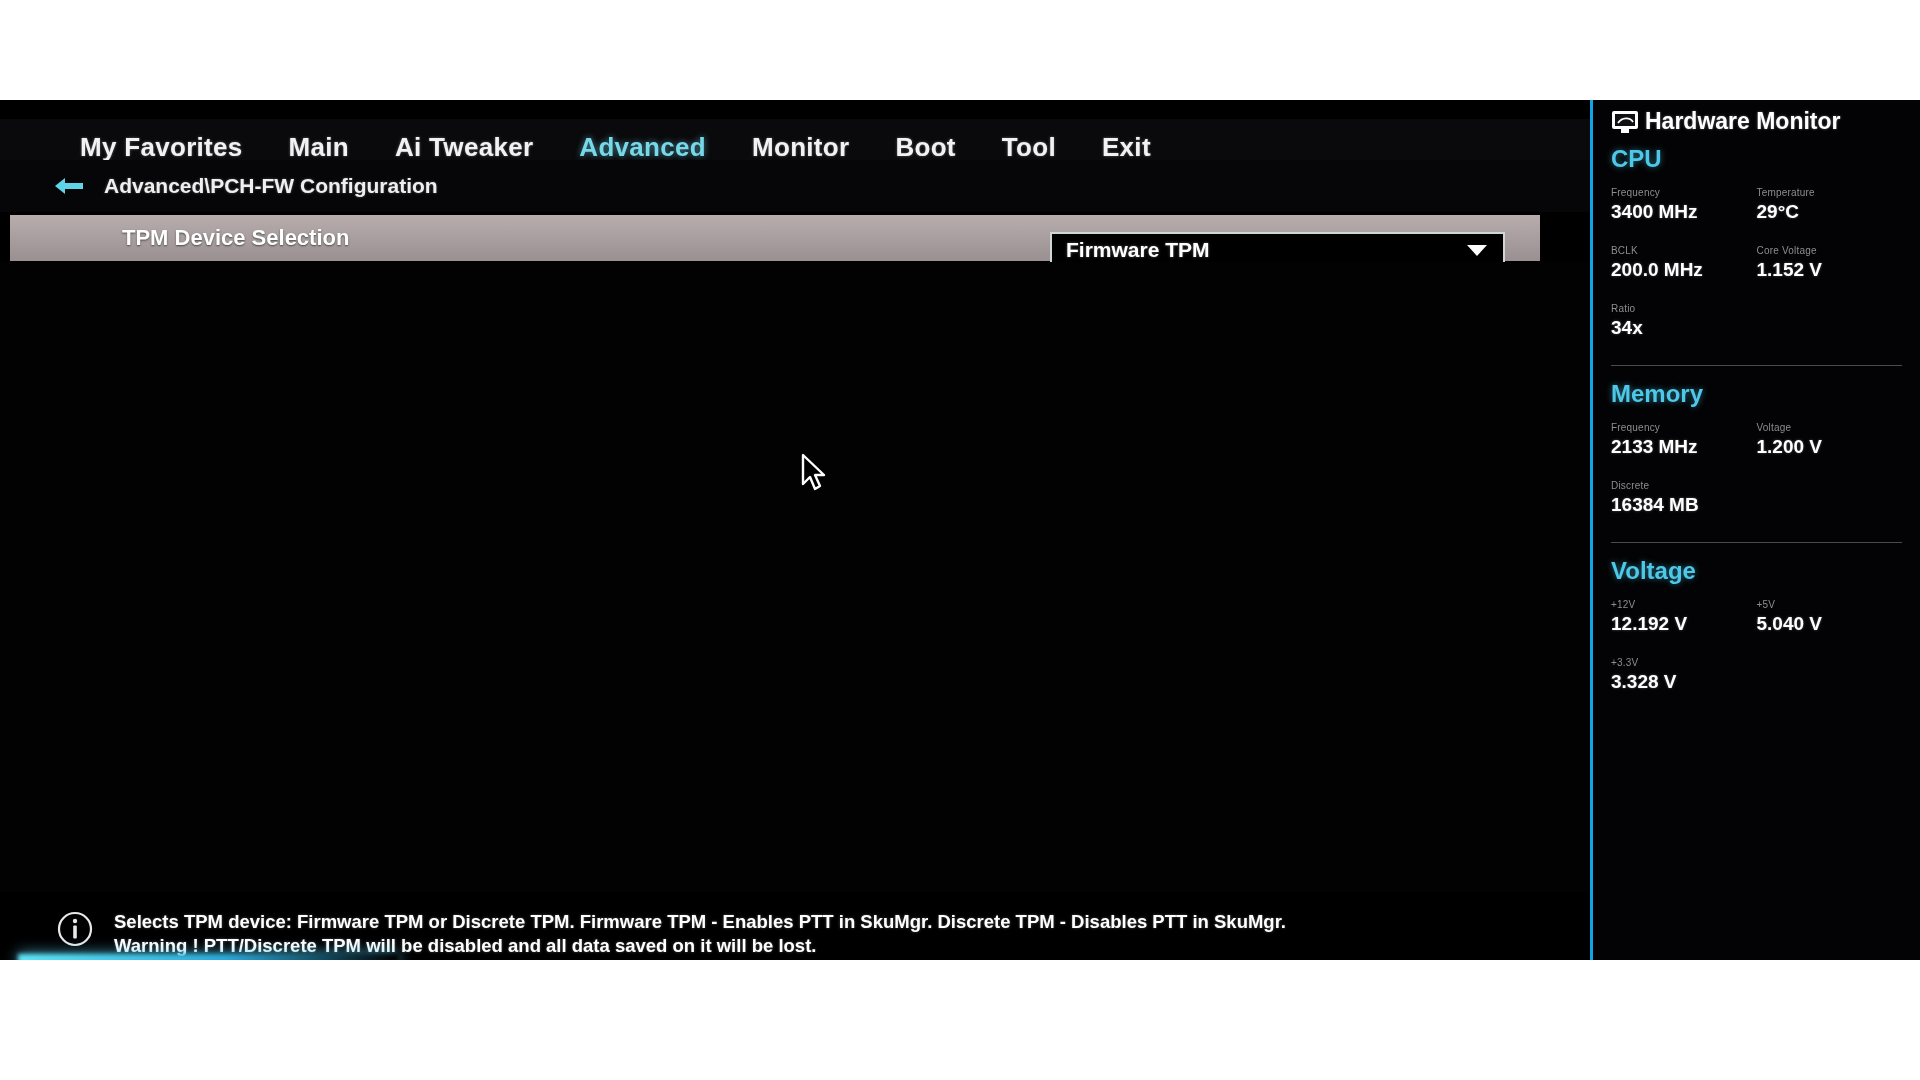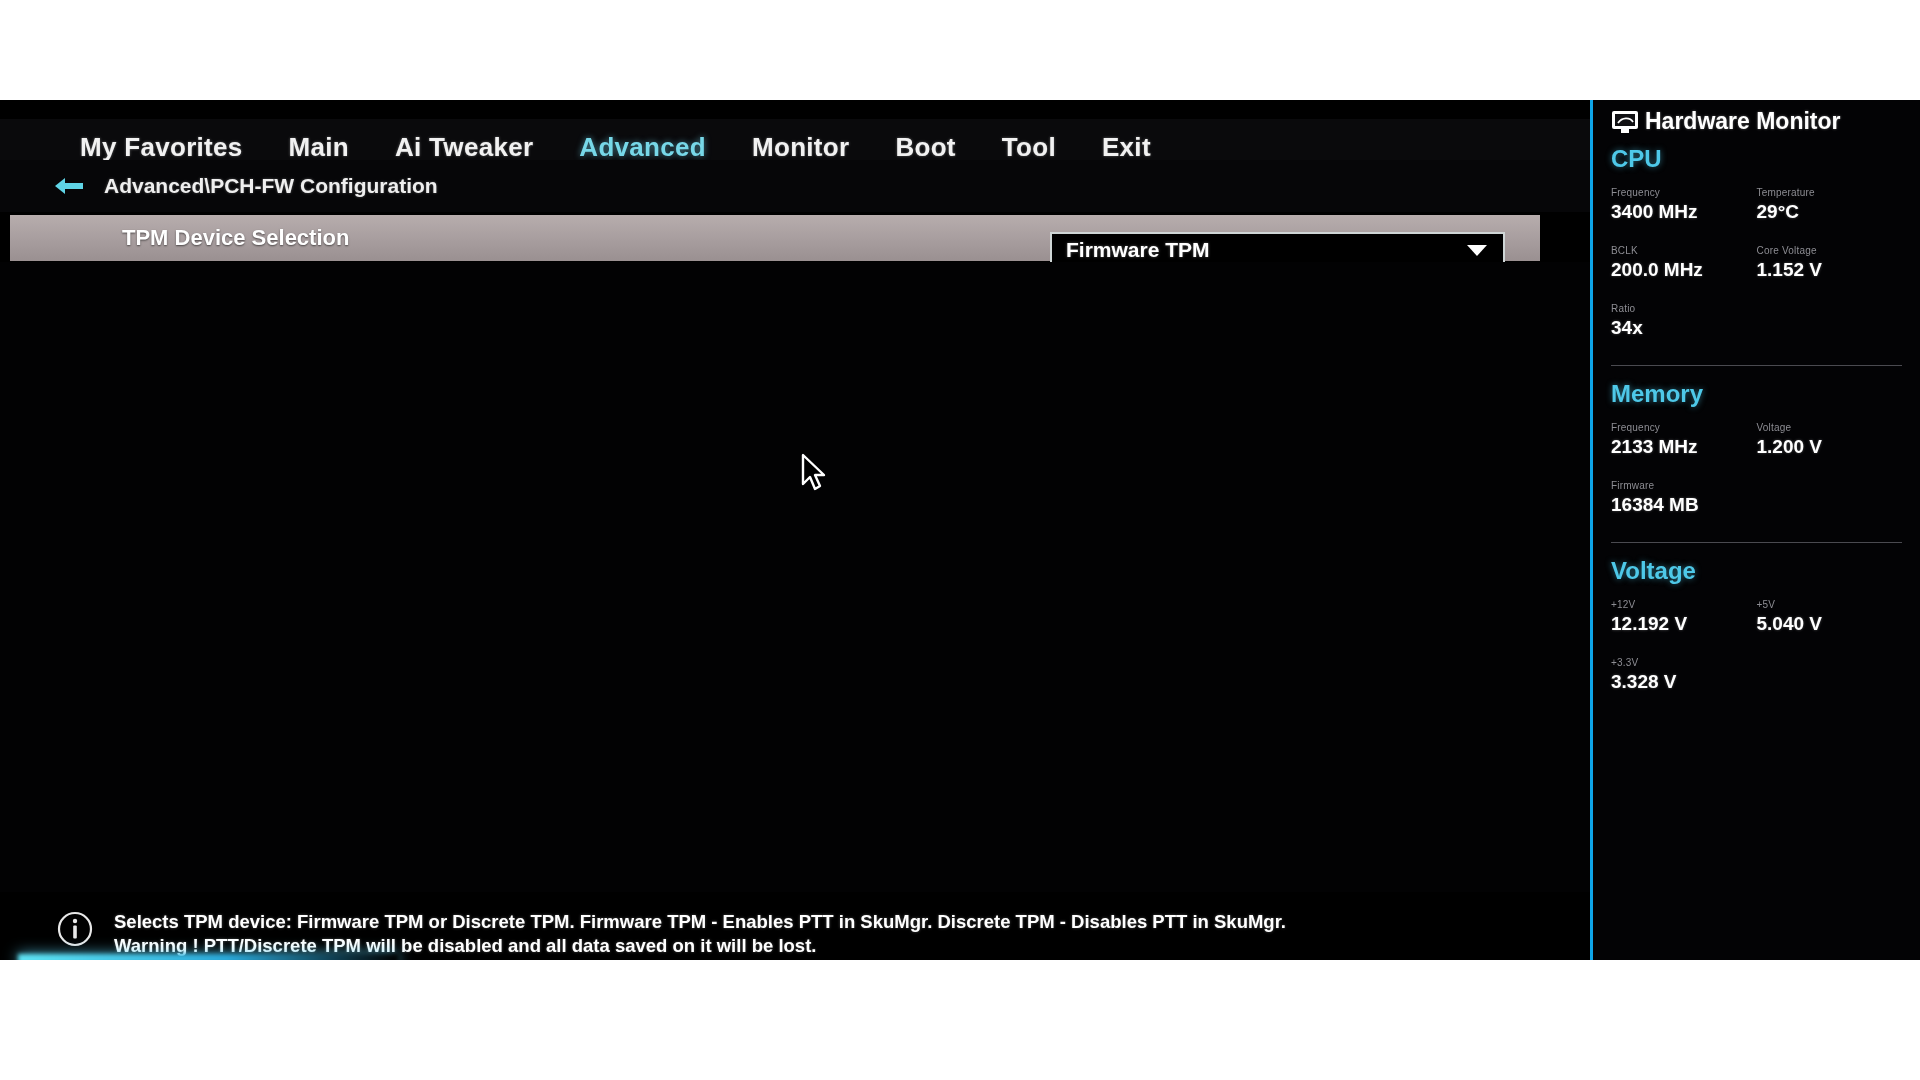--- a/index.html
+++ b/index.html
@@ -365,21 +365,21 @@
       <div class="stat-grid">
         <div class="stat">
           <div class="stat-label">Frequency</div>
           <div class="stat-value">2133 MHz</div>
         </div>
         <div class="stat">
           <div class="stat-label">Voltage</div>
           <div class="stat-value">1.200 V</div>
         </div>
         <div class="stat full">
-          <div class="stat-label">Firmware</div>
+          <div class="stat-label">Discrete</div>
           <div class="stat-value">16384 MB</div>
         </div>
       </div>
 
       <div class="hw-divider"></div>
 
       <div class="section-title">Voltage</div>
       <div class="stat-grid">
         <div class="stat">
           <div class="stat-label">+12V</div>

